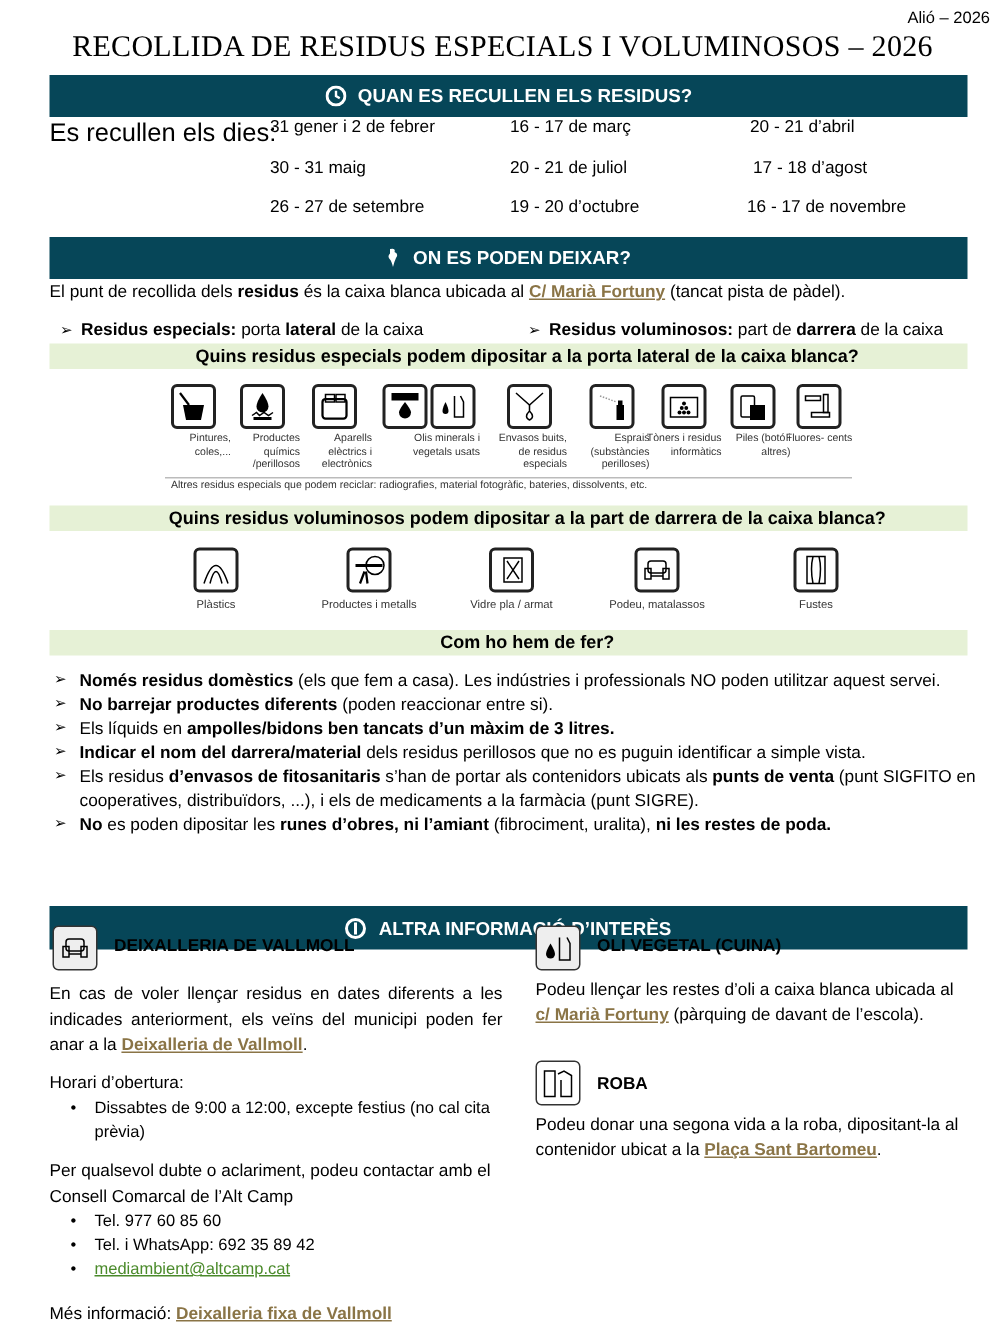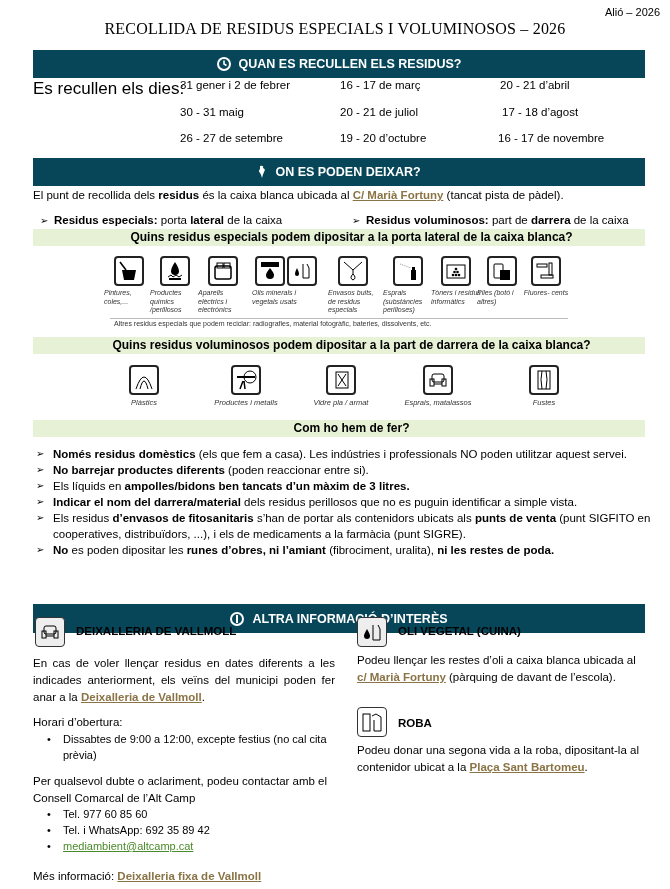--- a/index.html
+++ b/index.html
@@ -1,35 +1,35 @@
 <!DOCTYPE html>
 <html><head>
 <meta charset="utf-8">
 <style>
   * { box-sizing: border-box; margin: 0; padding: 0; }
   html, body { width: 670px; height: 889px; background: #ffffff; overflow: hidden; }
   body { font-family: "Liberation Sans", sans-serif; color: #000; font-size: 12px; position: relative; }
   .abs { position: absolute; }
   .corner { right: 10px; top: 6px; font-size: 11px; }
-  .title { left: 0; width: 670px; top: 20px; text-align: center; font-family: "Liberation Serif", serif; font-size: 16px; letter-spacing: 0.2px; }
+  .title { left: 0; width: 670px; top: 20px; text-align: center; font-family: "Liberation Serif", serif; font-size: 20px; letter-spacing: 0.2px; }
   .bar { left: 33px; width: 612px; height: 28px; background: #064658; color: #fff; font-weight: bold; font-size: 12.5px; display: flex; align-items: center; justify-content: center; gap: 8px; }
   .bar svg { display: block; }
   .green { left: 33px; width: 612px; height: 17px; background: #e6f1d6; font-weight: bold; font-size: 12px; text-align: center; line-height: 17px; padding-left: 25px; }
   .dates-label { left: 33px; top: 79px; font-size: 17px; }
   .date { font-size: 11.5px; }
   .link { color: #8a7446; font-weight: bold; text-decoration: underline; }
   .link-green { color: #4a8a2a; text-decoration: underline; }
   b { font-weight: bold; }
   .p { font-size: 11.5px; line-height: 17px; }
   .arrow { display: inline-block; width: 14px; font-size: 10px; }
   .rules { left: 36px; top: 446px; width: 620px; }
   .rules li { list-style: none; font-size: 11.5px; line-height: 16px; padding-left: 17px; position: relative; }
   .rules li .arrow { position: absolute; left: 0; top: 0; }
   .icon-box { width: 30px; height: 30px; border: 2px solid #222; border-radius: 4px; background: #fff; display: flex; align-items: center; justify-content: center; }
-  .icon-cap { font-size: 7px; color: #333; text-align: left; line-height: 8.5px; font-style: italic; }
+  .icon-cap { font-size: 7px; color: #333; text-align: right; line-height: 8.5px; }
   .esp-item { position: absolute; top: 256px; width: 50px; display: flex; flex-direction: column; align-items: center; }
   .esp-item .icon-cap { margin-top: 3px; }
   .sep-line { left: 110px; top: 318px; width: 458px; height: 1px; background: #bbb; }
   .other-note { left: 114px; top: 320px; font-size: 7px; color: #333; }
   .vol-item { position: absolute; top: 365px; display: flex; flex-direction: column; align-items: center; width: 90px; }
   .vol-item .icon-cap { margin-top: 4px; font-size: 7.5px; }
   .small-ico { width: 30px; height: 30px; border: 1.5px solid #333; border-radius: 4px; background: #eee; display: flex; align-items: center; justify-content: center; }
   .sub-head { font-weight: bold; font-size: 11.5px; }
   ul.dots li { list-style: none; position: relative; padding-left: 30px; font-size: 11px; line-height: 16px; }
   ul.dots li::before { content: "•"; position: absolute; left: 14px; top: 0; }
@@ -212,21 +212,21 @@
 </div>
 <div class="vol-item" style="left:393px;">
   <div class="icon-box">
       <svg width="22" height="22" viewBox="0 0 22 22">
         <rect x="5" y="5" width="12" height="8" rx="2" fill="none" stroke="#000"></rect>
         <rect x="3" y="10" width="4" height="7" fill="none" stroke="#000"></rect>
         <rect x="15" y="10" width="4" height="7" fill="none" stroke="#000"></rect>
         <line x1="7" y1="15" x2="15" y2="15" stroke="#000"></line>
       </svg>
     </div>
-  <div class="icon-cap">Esprais, matalassos</div>
+  <div class="icon-cap">Podeu, matalassos</div>
 </div>
 <div class="vol-item" style="left:499px;">
   <div class="icon-box">
       <svg width="22" height="22" viewBox="0 0 22 22">
         <rect x="5" y="2" width="12" height="18" fill="none" stroke="#000"></rect>
         <path d="M9 2 Q7 10 9 20 M13 2 Q15 10 13 20" stroke="#000" fill="none"></path>
       </svg>
     </div>
   <div class="icon-cap">Fustes</div>
 </div>

